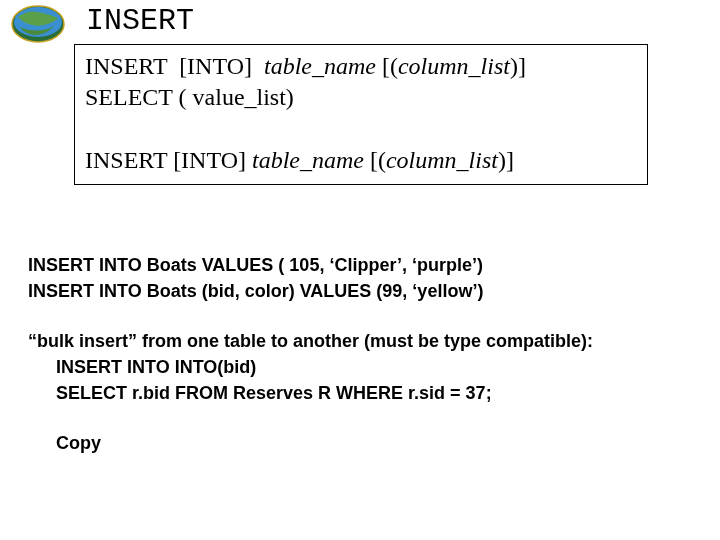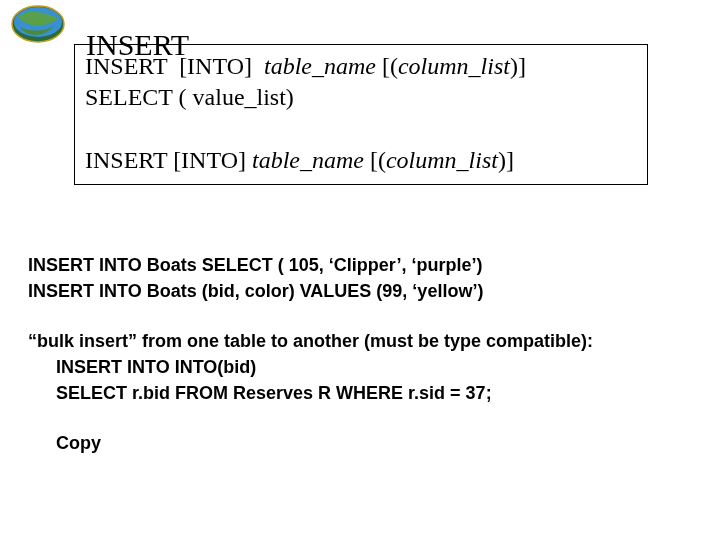--- a/index.html
+++ b/index.html
@@ -16,24 +16,23 @@
     left: 8px;
     top: 2px;
     width: 60px;
     height: 44px;
   }
   .title {
     position: absolute;
     left: 86px;
     top: 4px;
     font-size: 30px;
-    font-family: Liberation Serif, serif;
+    font-family: Liberation Mono, monospace;
     color: #000;
     font-weight: normal;
-    margin-top: 24px;
   }
   .syntax-box {
     position: absolute;
     left: 74px;
     top: 44px;
     width: 574px;
     border: 1.5px solid #000;
     padding: 6px 10px 8px 10px;
     font-family: Georgia, 'Times New Roman', serif;
     font-size: 24px;
@@ -74,21 +73,21 @@
 <h1 class="title">INSERT</h1>
 
 <div class="syntax-box">
   <div class="syntax-line"><span>INSERT  [INTO]  </span><span class="italic">table_name </span><span>[(</span><span class="italic">column_list</span><span>)]</span></div>
   <div class="syntax-line">SELECT ( value_list)</div>
   <div class="syntax-line"> </div>
   <div class="syntax-line"><span>INSERT [INTO] </span><span class="italic">table_name </span><span>[(</span><span class="italic">column_list</span><span>)]</span></div>
 </div>
 
 <div class="body-section">
-  <p>INSERT INTO Boats SELECT ( 105, ‘Clipper’, ‘purple’)</p>
+  <p>INSERT INTO Boats VALUES ( 105, ‘Clipper’, ‘purple’)</p>
   <p>INSERT INTO Boats  (bid, color) VALUES (99, ‘yellow’)</p>
   <div class="spacer"></div>
   <p>“bulk insert” from one table to another (must be type compatible):</p>
   <p class="indent">INSERT INTO INTO(bid)</p>
   <p class="indent">SELECT r.bid FROM Reserves R WHERE  r.sid = 37;</p>
   <div class="spacer"></div>
   <p class="indent">Copy</p>
 </div>
 
 </body></html>

